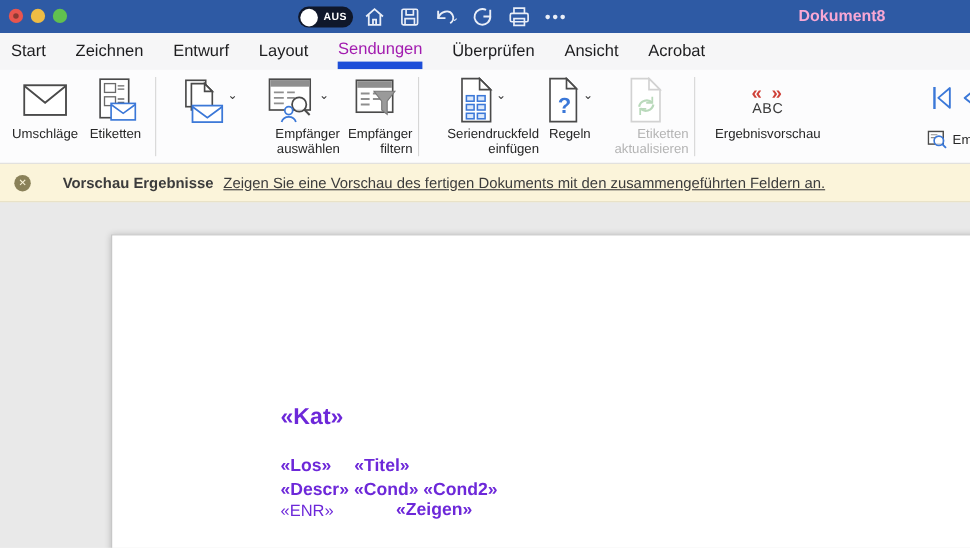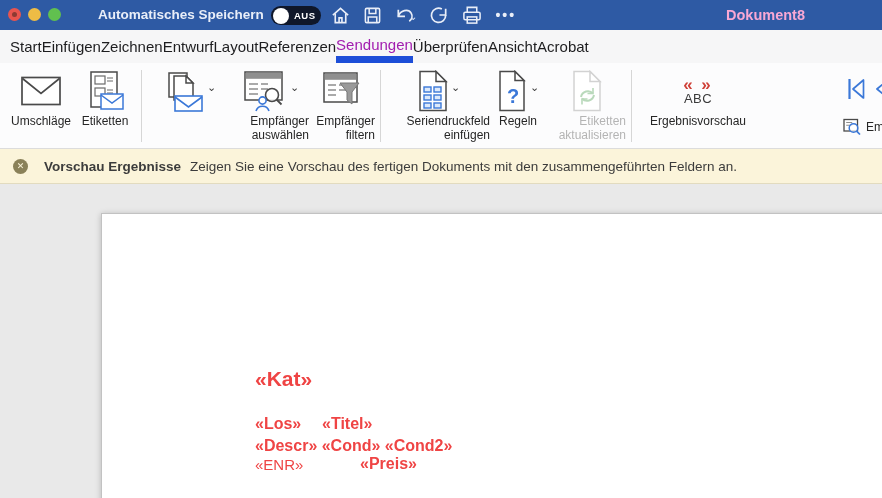--- a/index.html
+++ b/index.html
@@ -19,21 +19,21 @@
   .autosave-knob { position:absolute; left:1.5px; top:1.5px; width:16px; height:16px; border-radius:50%; background:#ffffff; }
   .autosave-state { position:absolute; left:23px; top:0; line-height:19px; color:#ffffff; font-size:9.5px; font-weight:700; letter-spacing:.5px; }
   .tb-icons { position:absolute; left:330px; top:0; height:30px; display:flex; align-items:center; gap:12px; }
   .tb-btn { display:flex; align-items:center; height:30px; }
   .tb-btn svg { display:block; }
   .tb-chev { color:#dfe6f4; font-size:10px; margin-left:-6px; transform:translateY(1px); }
   .tb-dots { color:#e9eef8; font-size:14px; letter-spacing:2px; font-weight:700; }
   .doc-title { position:absolute; left:726px; top:0; line-height:30px; color:#f9a8d4; font-size:14.5px; font-weight:700; }
 
   
-  .tabbar { position:absolute; left:0; top:30px; width:882px; height:33px; background:#f6f6f7; display:flex; align-items:stretch; padding-left:10px; }
+  .tabbar { position:absolute; left:0; top:30px; width:882px; height:33px; background:#f6f6f7; display:flex; align-items:stretch; padding-left:10px; gap:27px; }
   .tab { font-size:15px; color:#1d1d1f; display:flex; align-items:center; padding-top:2px; border-bottom:3px solid transparent; cursor:default; }
   .tab.active { font-weight:400; color:#a21caf; border-bottom:7px solid #1d4ed8; }
 
   
   .ribbon { position:absolute; left:0; top:63px; width:882px; height:86px; background:#fcfcfd; border-bottom:1px solid #dcdcdc; display:flex; align-items:flex-start; padding:5px 0 0 8px; overflow:hidden; }
   .rbtn { display:flex; flex-direction:column; align-items:center; flex:0 0 auto; cursor:default; }
   .icon-row { height:46px; display:flex; align-items:center; gap:3px; }
   .rlabel { font-size:12px; line-height:13.5px; text-align:right; color:#262626; margin-top:1px; white-space:normal; }
   .rbtn.disabled .rlabel { color:#b4b4b4; }
   .rchev { color:#3c3c3c; font-size:11px; line-height:1; transform:translateY(-4px); }
@@ -44,44 +44,43 @@
   .abc { color:#3a3a3a; font-size:13px; line-height:14px; text-align:center; letter-spacing:.5px; }
   .ev-icon { display:flex; flex-direction:column; justify-content:center; }
   .nav-first { position:absolute; left:845px; top:13px; }
   .nav-prev { position:absolute; left:874px; top:13px; }
   .find-rec { position:absolute; left:843px; top:55px; display:flex; align-items:center; gap:4px; }
   .find-rec .rlabel { margin-top:0; }
 
   
   .notif { position:absolute; left:0; top:149px; width:882px; height:35px; background:#fbf4da; border-bottom:1px solid #e2dbbf; display:flex; align-items:center; padding-left:13px; }
   .notif-close { width:15px; height:15px; border-radius:50%; background:#8a8159; color:#fbf4da; font-size:9px; font-weight:700; display:flex; align-items:center; justify-content:center; cursor:default; }
-  .notif-title { font-size:13.5px; font-weight:700; color:#3c3c3c; margin-left:16px; }
-  .notif-msg { font-size:13.5px; color:#3c3c3c; margin-left:9px; }
+  .notif-title { font-size:13.5px; font-weight:700; color:#3c3c3c; margin-left:29px; }
+  .notif-msg { font-size:13.5px; color:#3c3c3c; margin-left:9px;text-decoration:underline; }
 
   
   .docarea { position:absolute; left:0; top:184px; width:882px; height:314px; background:#e9e9e9; }
   .page { position:absolute; left:101px; top:29px; width:820px; height:330px; background:#ffffff; border:1px solid #c2c2c2; box-shadow:0 1px 6px rgba(0,0,0,.22); }
-  .fld { position:absolute; left:153px; color:#ef4444; white-space:nowrap; }
+  .fld { position:absolute; left:153px; color:#6d28d9; white-space:nowrap; }
   .fld-kat { top:153px; font-size:21px; font-weight:700; }
   .fld-l1 { top:201px; font-size:16px; font-weight:700; width:300px; }
   .fld-l1 .titel { position:absolute; left:67px; top:0; }
   .fld-l2 { top:223px; font-size:16px;font-weight:bold; }
   .fld-l3 { top:242px; font-size:15px; width:300px; }
   .fld-l3 .preis { position:absolute; left:105px; top:-1px; font-size:16px; font-weight:700; }
 </style>
 </head>
 <body>
 
 <div id="app">
 
   <div class="titlebar">
     <span class="traffic tl-close"></span>
     <span class="traffic tl-min"></span>
     <span class="traffic tl-zoom"></span>
-    <span class="autosave-label">Automatisches Speichern</span>
     <span class="autosave-toggle">
       <span class="autosave-knob"></span>
       <span class="autosave-state">AUS</span>
     </span>
     <span class="tb-icons">
       <span class="tb-btn">
         <svg width="21" height="21" viewBox="0 0 22 22" fill="none" stroke="#e9eef8" stroke-width="1.7">
             <path d="M3,10.5 L11,3.5 L19,10.5"></path>
             <path d="M5.5,9 V18.5 H16.5 V9"></path>
             <path d="M9.5,18.5 V13.5 H12.5 V18.5"></path>
@@ -116,25 +115,23 @@
       </span>
       <span class="tb-btn">
         <span class="tb-dots">•••</span>
       </span>
     </span>
     <span class="doc-title">Dokument8</span>
   </div>
 
   <div class="tabbar">
     <span class="tab">Start</span>
-    <span class="tab">Einfügen</span>
     <span class="tab">Zeichnen</span>
     <span class="tab">Entwurf</span>
     <span class="tab">Layout</span>
-    <span class="tab">Referenzen</span>
     <span class="tab active">Sendungen</span>
     <span class="tab">Überprüfen</span>
     <span class="tab">Ansicht</span>
     <span class="tab">Acrobat</span>
   </div>
 
   <div class="ribbon">
 
     <div class="rbtn w66">
       <span class="icon-row">
@@ -297,18 +294,18 @@
   <div class="docarea">
     <div class="page">
       <div class="fld fld-kat">«Kat»</div>
       <div class="fld fld-l1">
         <span>«Los»</span>
         <span class="titel">«Titel»</span>
       </div>
       <div class="fld fld-l2">«Descr» «Cond» «Cond2»</div>
       <div class="fld fld-l3">
         <span>«ENR»</span>
-        <span class="preis">«Preis»</span>
+        <span class="preis">«Zeigen»</span>
       </div>
     </div>
   </div>
 
 </div>
 
 </body></html>

